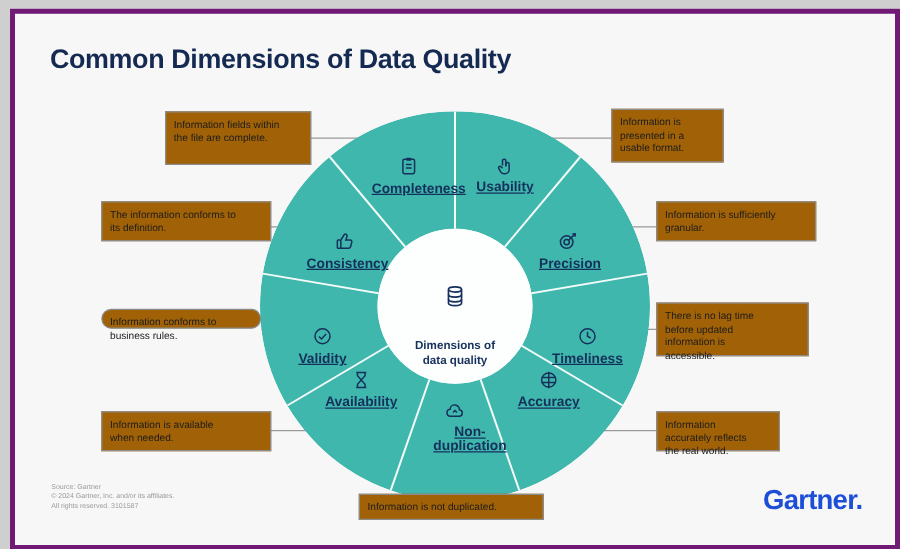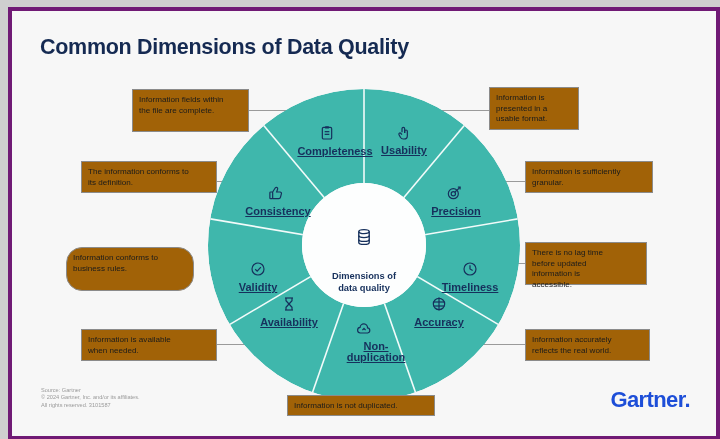--- a/index.html
+++ b/index.html
@@ -235,33 +235,33 @@
   </div>
 
   <div class="callout" style="left:120px;top:78px;width:117px;height:43px;">
     <span>Information fields within the file are complete.</span>
   </div>
 
   <div class="callout" style="left:69px;top:150px;width:136px;height:32px;">
     <span>The information conforms to its definition.</span>
   </div>
 
-  <div class="callout" style="left:54px;top:236px;width:128px;height:44px;border-radius:16px;">
+  <div class="callout" style="left:69px;top:236px;width:128px;height:16px;border-radius:16px;">
     <span>Information conforms to business rules.</span>
   </div>
 
   <div class="callout" style="left:69px;top:318px;width:136px;height:32px;">
     <span>Information is available when needed.</span>
   </div>
 
   <div class="callout" style="left:275px;top:384px;width:148px;height:21px;">
     <span>Information is not duplicated.</span>
   </div>
 
-  <div class="callout" style="left:513px;top:318px;width:125px;height:32px;">
+  <div class="callout" style="left:513px;top:318px;width:99px;height:32px;">
     <span>Information accurately reflects the real world.</span>
   </div>
 
   <div class="callout" style="left:513px;top:231px;width:122px;height:43px;">
     <span>There is no lag time before updated information is accessible.</span>
   </div>
 
   <div class="callout" style="left:513px;top:150px;width:128px;height:32px;">
     <span>Information is sufficiently granular.</span>
   </div>

